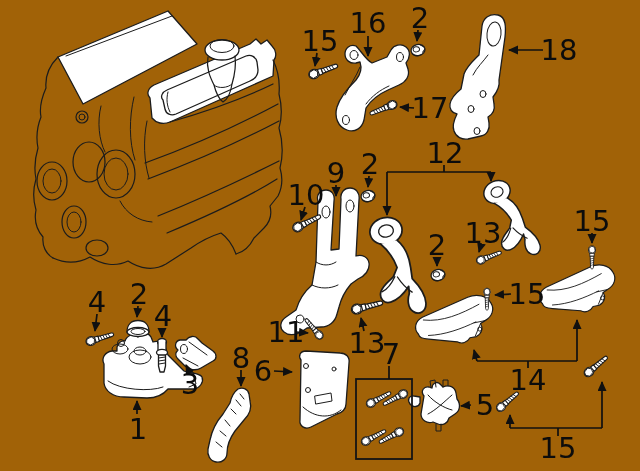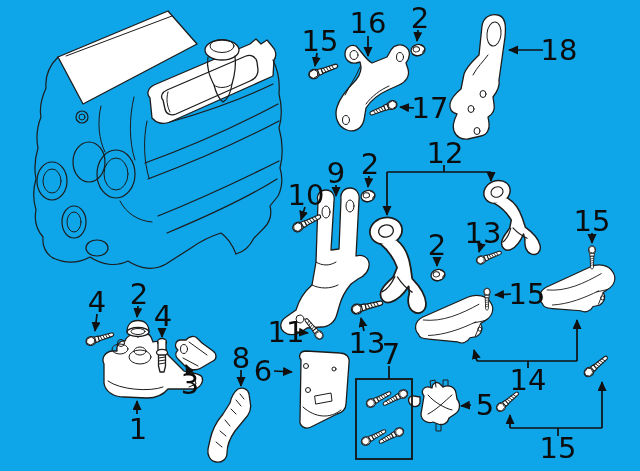--- a/index.html
+++ b/index.html
@@ -1,16 +1,16 @@
 <!DOCTYPE html>
 <html><head>
 <meta charset="utf-8">
 <style>
   html,body{margin:0;padding:0;background:#fff;}
-  .stage{position:relative;width:640px;height:471px;background:#0ea5e9;overflow:hidden;}
+  .stage{position:relative;width:640px;height:471px;background:#a16207;overflow:hidden;}
   svg{position:absolute;left:0;top:0;}
   .pt{fill:#fff;stroke:#1c1c1c;stroke-width:1.3;stroke-linejoin:round;stroke-linecap:round;}
   .ln{fill:none;stroke:#1c1c1c;stroke-width:1.2;stroke-linejoin:round;stroke-linecap:round;}
   .thin{fill:none;stroke:#1c1c1c;stroke-width:1;stroke-linecap:round;}
   .ld{fill:none;stroke:#101010;stroke-width:1.7;}
   .box{fill:none;stroke:#151515;stroke-width:1.8;}
   .lbl{font-family:"DejaVu Sans",sans-serif;font-size:29px;fill:#0c0c0c;text-anchor:middle;}
 </style>
 </head>
 <body>

